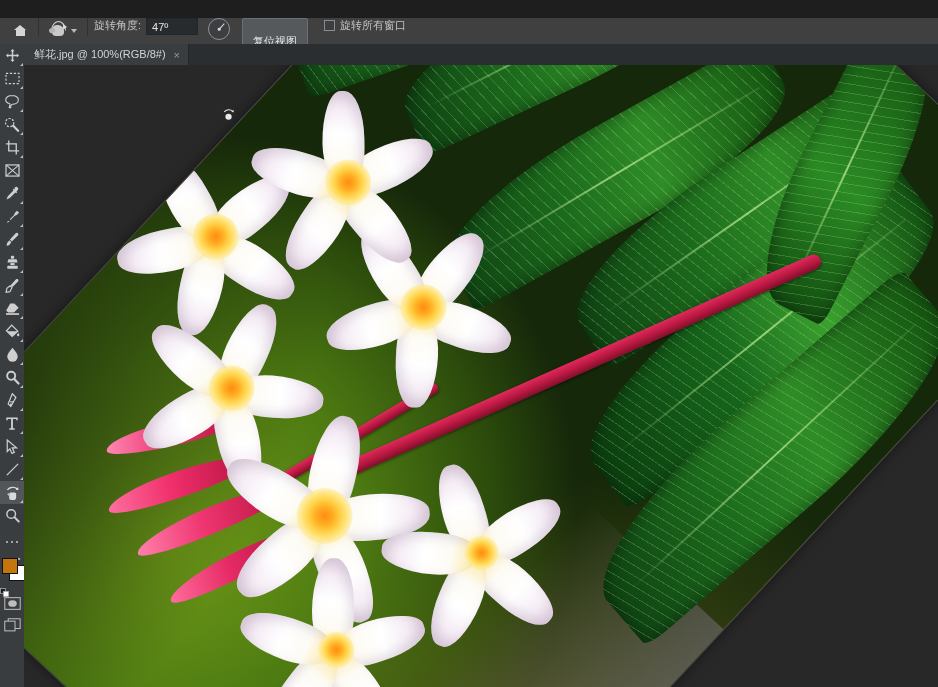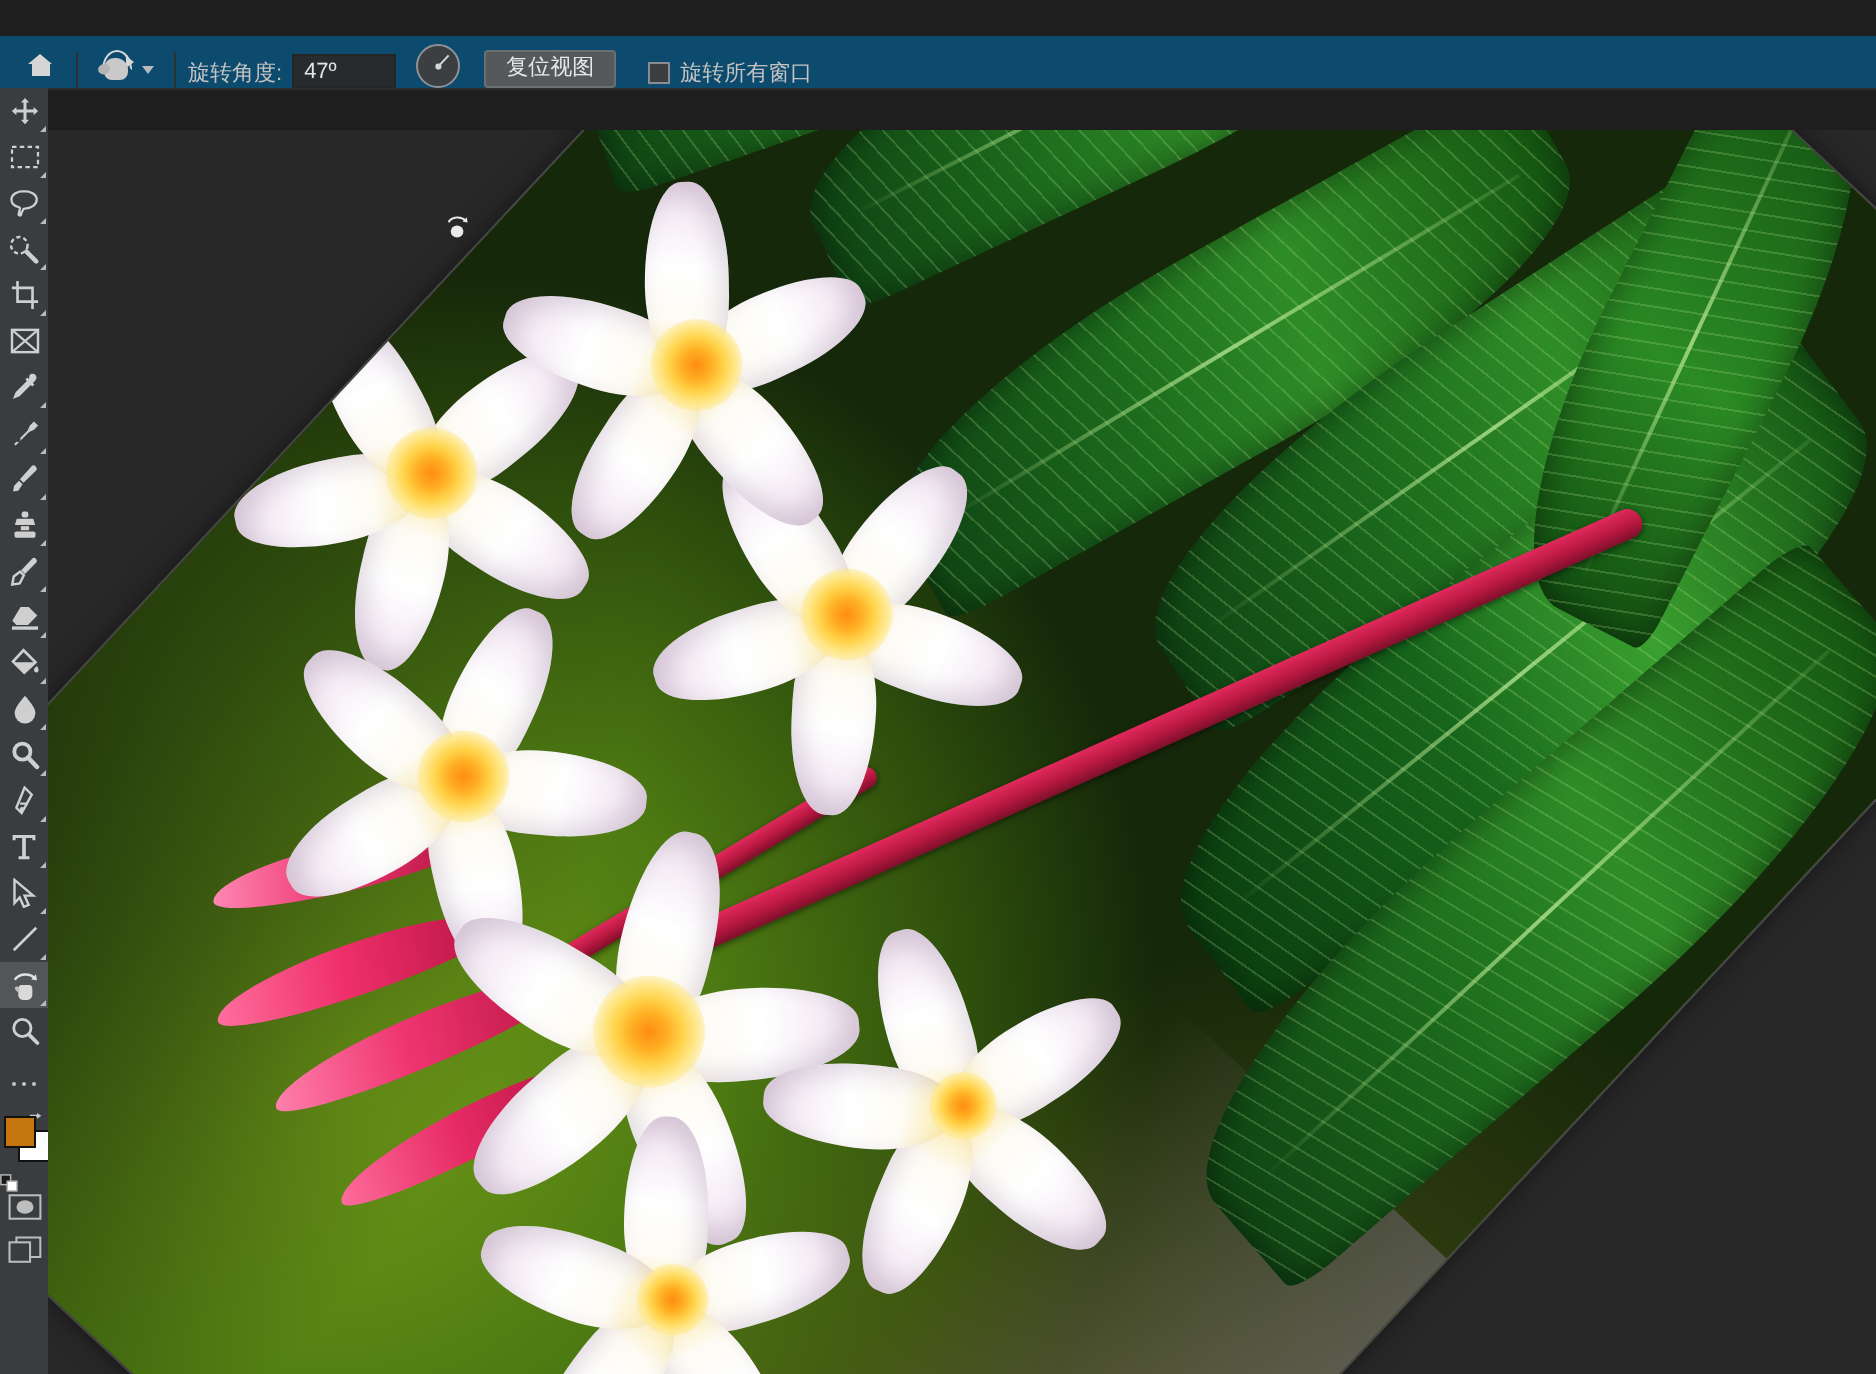--- a/index.html
+++ b/index.html
@@ -25,22 +25,22 @@
     box-sizing:border-box;
   }
   .menu-item{
     font-size:11px;color:#cfcfcf;padding:2px 7px 3px 7px;white-space:nowrap;
     line-height:12px;
   }
 
   
   .optionsbar{
     position:absolute;left:0;top:18px;width:938px;height:26px;
-    background:#0c4a6e;border-bottom:1px solid #2a2d2f;
-    display:flex;align-items:flex-end;
+    background:#404040;border-bottom:1px solid #2a2d2f;
+    display:flex;align-items:flex-start;
   }
   .home-btn{
     width:24px;height:24px;margin-left:8px;display:flex;align-items:center;
     justify-content:center;flex:none;
   }
   .home-icon{
     width:13px;height:11px;position:relative;
   }
   .home-icon::before{
     content:"";position:absolute;left:0;top:0;width:0;height:0;
@@ -93,21 +93,21 @@
   }
   .dial .needle{
     position:absolute;left:50%;top:50%;width:8px;height:1.4px;background:#d7d7d7;
     transform-origin:0 50%;transform:rotate(-47deg);
   }
   .dial .hub{
     position:absolute;left:50%;top:50%;width:2.6px;height:2.6px;border-radius:50%;
     background:#d7d7d7;transform:translate(-50%,-50%);
   }
   .reset-btn{
-    margin-left:12px;height:19px;padding:0 10px;background:#56595c;
+    margin-left:12px;height:19px;padding:14px 10px;background:#56595c;
     border:1px solid #6c6f72;border-radius:2px;color:#e6e6e6;font-size:11px;
     line-height:17px;white-space:nowrap;box-sizing:border-box;
   }
   .cb-wrap{display:flex;align-items:center;gap:5px;margin-left:16px;}
   .checkbox{
     width:11px;height:11px;background:#3b3f42;border:1px solid #8a8d90;
     box-sizing:border-box;flex:none;
   }
   .cb-label{font-size:11px;color:#c2c2c2;white-space:nowrap;}
 
@@ -281,20 +281,26 @@
     </div>
 
     <div class="reset-btn">复位视图</div>
 
     <div class="cb-wrap">
       <div class="checkbox"></div>
       <div class="cb-label">旋转所有窗口</div>
     </div>
   </div>
 
+  <div class="tabbar">
+    <div class="doc-tab">
+      <span class="doc-tab-title">鲜花.jpg @ 100%(RGB/8#)</span>
+      <span class="tab-close">×</span>
+    </div>
+  </div>
 
   <div class="toolbar">
 
     <div class="tool">
       <svg width="15" height="15" viewBox="0 0 16 16">
           <path d="M8 1 L10.2 3.4 H8.8 V7.2 H12.6 V5.8 L15 8 L12.6 10.2 V8.8 H8.8 V12.6 H10.2 L8 15 L5.8 12.6 H7.2 V8.8 H3.4 V10.2 L1 8 L3.4 5.8 V7.2 H7.2 V3.4 H5.8 Z" fill="#cfcfcf"></path>
         </svg>
       <i class="corner"></i>
     </div>
 

